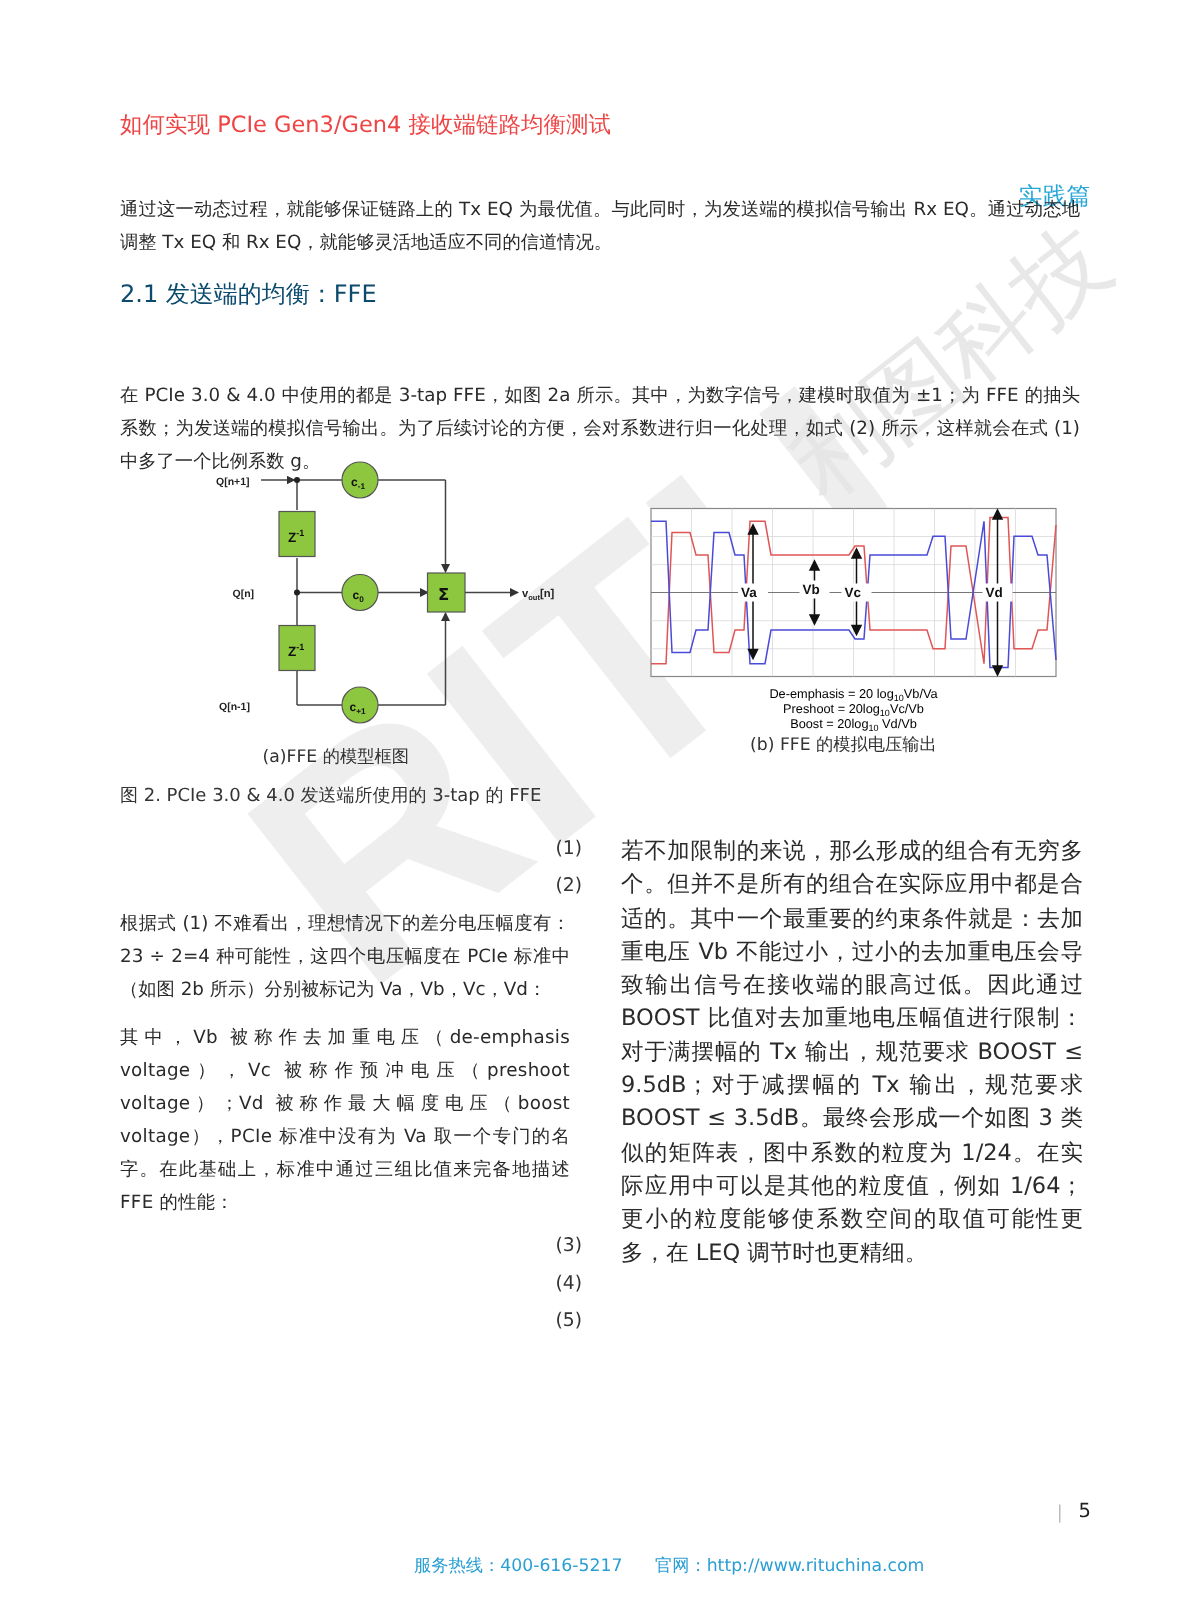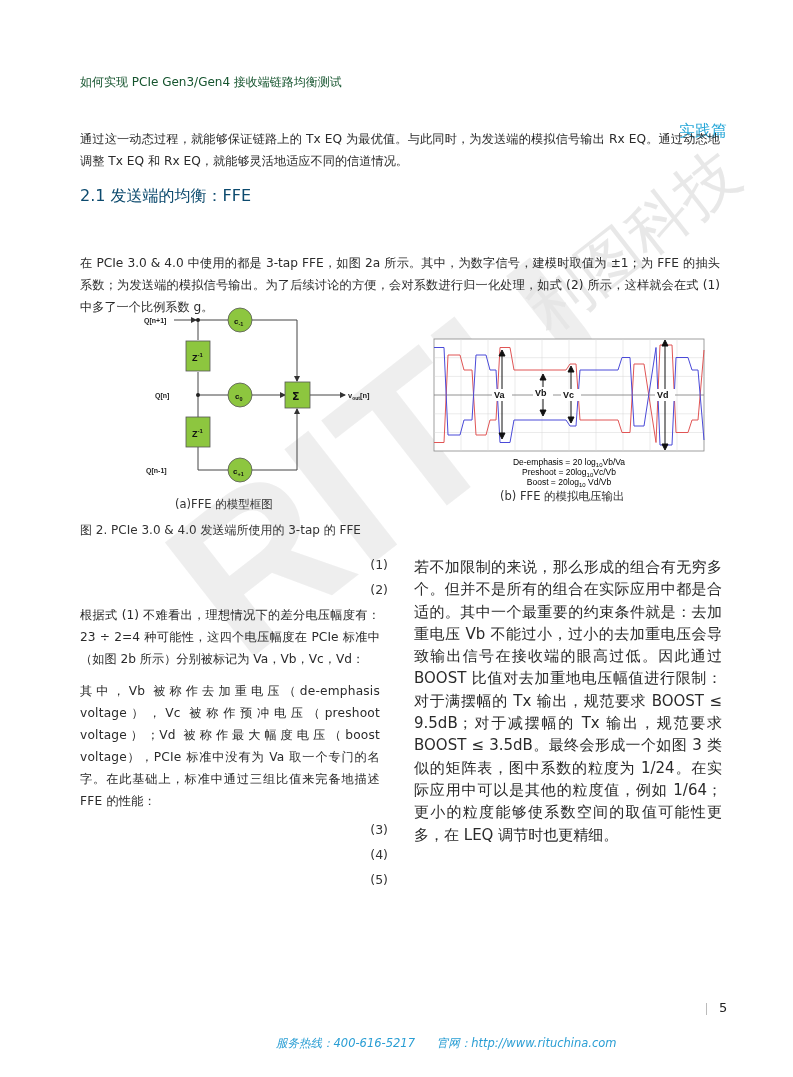--- a/index.html
+++ b/index.html
@@ -1,40 +1,40 @@
 <!DOCTYPE html>
 <html><head>
 <meta charset="utf-8">
 <style>
   html, body { margin: 0; padding: 0; background: #ffffff; }
   body { width: 793px; height: 1077px; position: relative; overflow: hidden;
          font-family: "DejaVu Sans", "Liberation Sans", sans-serif; color: #222; }
   .abs { position: absolute; }
-  .header-title { left: 80px; top: 74px; font-size: 12px; color: #14532d; }
+  .header-title { left: 80px; top: 74px; font-size: 15px; color: #ef4444; }
   .header-tag { right: 66px; top: 73px; font-size: 16px; color: #29a8d8; margin-top: 48px; }
   .para { font-size: 12.2px; line-height: 22px; color: #2a2a2a; text-align: justify; }
   .p1 { left: 80px; top: 128px; width: 640px; }
   .h2 { left: 80px; top: 186px; font-size: 16px; color: #0c4a6e; }
   .p2 { left: 80px; top: 212px; width: 640px; margin-top: 40px; }
   .diagram-a { left: 140px; top: 305px; width: 240px; height: 180px; }
   .diagram-b { left: 430px; top: 330px; width: 280px; height: 160px; }
   .cap { font-size: 11.5px; color: #333; }
   .cap-a { left: 175px; top: 497px; }
   .cap-b { left: 500px; top: 489px; }
   .figcap { left: 80px; top: 522px; font-size: 12px; color: #333; }
   .eqnum { font-size: 12.5px; color: #333; text-align: right; width: 40px; }
   .col-left { left: 80px; width: 300px; }
   .col-right { left: 414px; width: 308px; }
   .pl1 { top: 604px; }
   .pl2 { top: 680px; letter-spacing: 0.2px; }
   .pr1 { top: 556px; font-size: 15px; line-height: 22.3px; }
   .footer-sep { left: 706px; top: 1003px; width: 1px; height: 12px; background: #bbb; }
   .page-num { left: 719px; top: 1000px; font-size: 13px; color: #222; }
   .footer { left: 276px; top: 1036px; font-size: 11.5px; color: #2a9ed4; }
-  .footer span { margin-right: 18px; font-style: italic; }
+  .footer span { margin-right: 18px; }
   .watermark { left: 0; top: 0; width: 793px; height: 1077px; pointer-events: none; }
   .diagram-b-formulas { font-family: "Liberation Sans", sans-serif; font-size: 8.5px; color: #222; }
 </style>
 </head>
 <body>
 
 <svg class="abs watermark" viewBox="0 0 793 1077">
   <g transform="translate(395,470) rotate(-38)" fill="#ececec" opacity="0.85">
     <text x="-240" y="60" font-family="Liberation Sans, sans-serif" font-weight="bold" font-size="210">RITU</text>
   </g>

